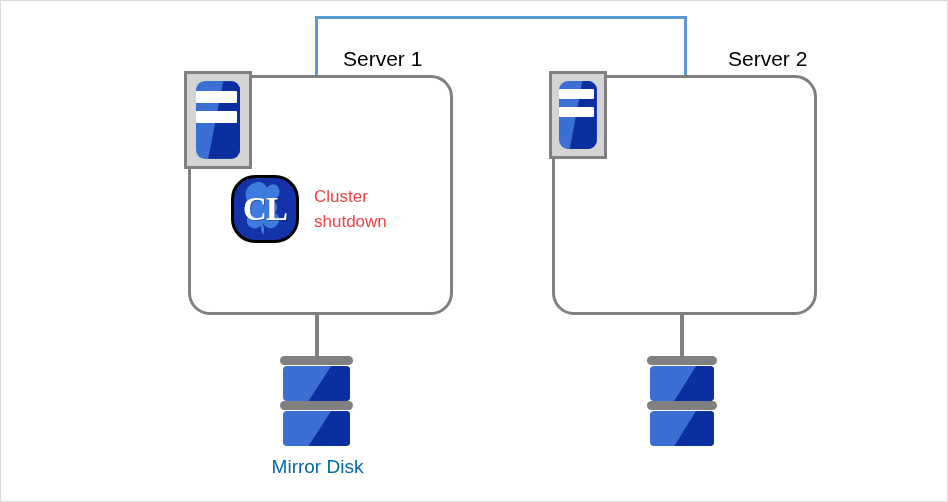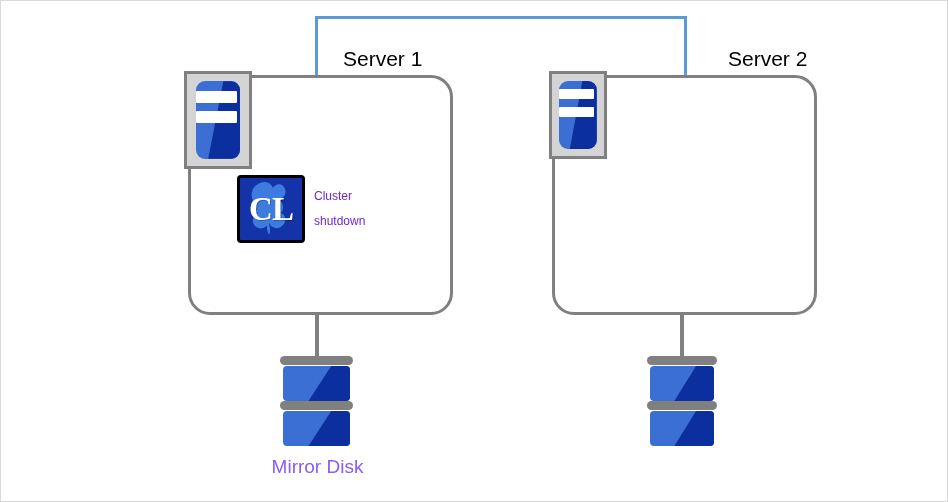--- a/index.html
+++ b/index.html
@@ -98,24 +98,23 @@
 
   
   #cl-icon {
     position: absolute;
     left: 230px;
     top: 174px;
     width: 68px;
     height: 68px;
     box-sizing: border-box;
     border: 3px solid #000000;
-    border-radius: 4px;
+    border-radius: 24px;
     background: #1433a8;
     overflow: hidden;
-    margin-left: 6px;
   }
   #cl-icon .blob {
     position: absolute;
     left: 0; top: 0;
     width: 100%; height: 100%;
   }
   #cl-icon .cl-text {
     position: absolute;
     left: 0;
     top: 0;
@@ -130,23 +129,23 @@
     font-size: 33px;
     letter-spacing: -1px;
     z-index: 3;
     text-shadow: 1px 1px 0 rgba(0,0,0,0.25);
   }
 
   #cl-label {
     position: absolute;
     left: 313px;
     top: 183px;
-    font-size: 12px;
+    font-size: 17px;
     line-height: 25px;
-    color: #6d28d9;
+    color: #ef4444;
     white-space: pre-line;
   }
 
   
   .disk-wire {
     position: absolute;
     width: 4px;
     background: #808080;
   }
   #wire1 { left: 314px; top: 312px; height: 47px; }
@@ -188,21 +187,21 @@
   .disk-stack .platter-body.upper { top: 10px; }
   .disk-stack .platter-body.lower { top: 55px; }
 
   #disk1-label {
     position: absolute;
     left: 264px;
     top: 455px;
     width: 105px;
     text-align: center;
     font-size: 19px;
-    color: #8b5cf6;
+    color: #0369a1;
     white-space: nowrap;
   }
 </style>
 </head>
 <body>
 
 <div id="canvas">
 
   <div class="net-link"></div>
 

